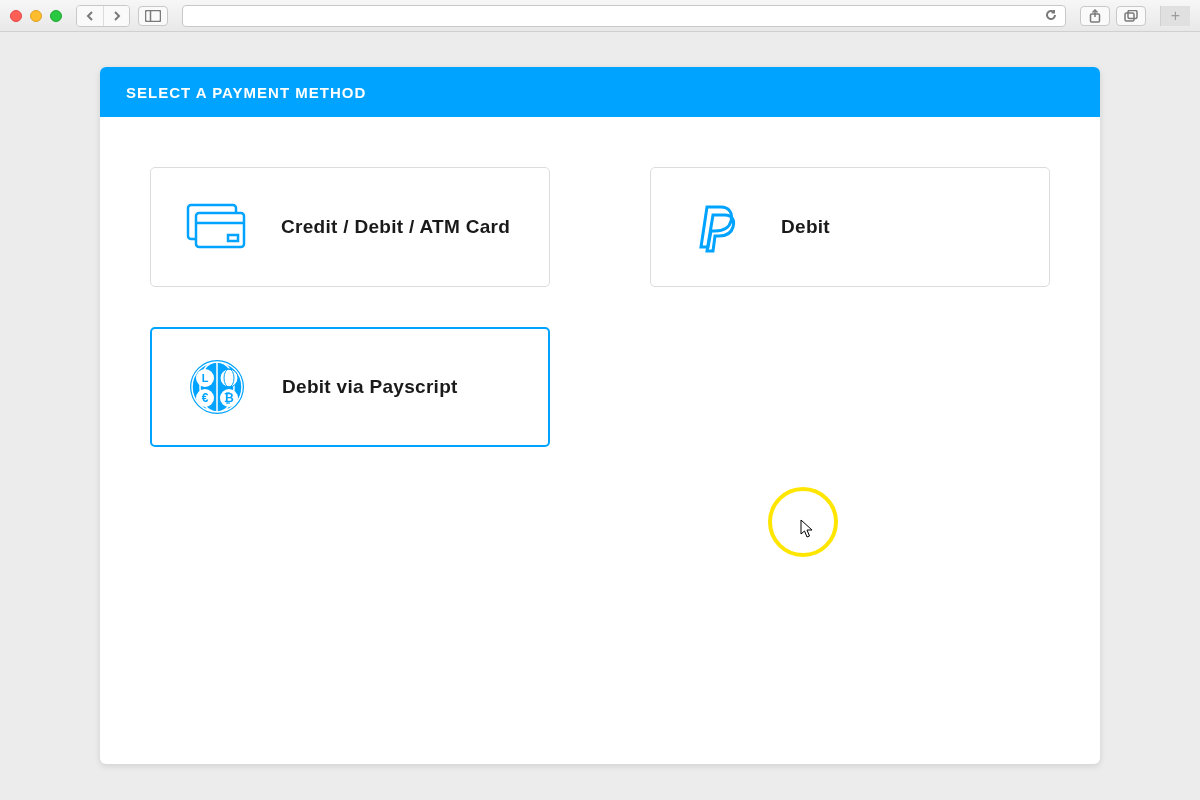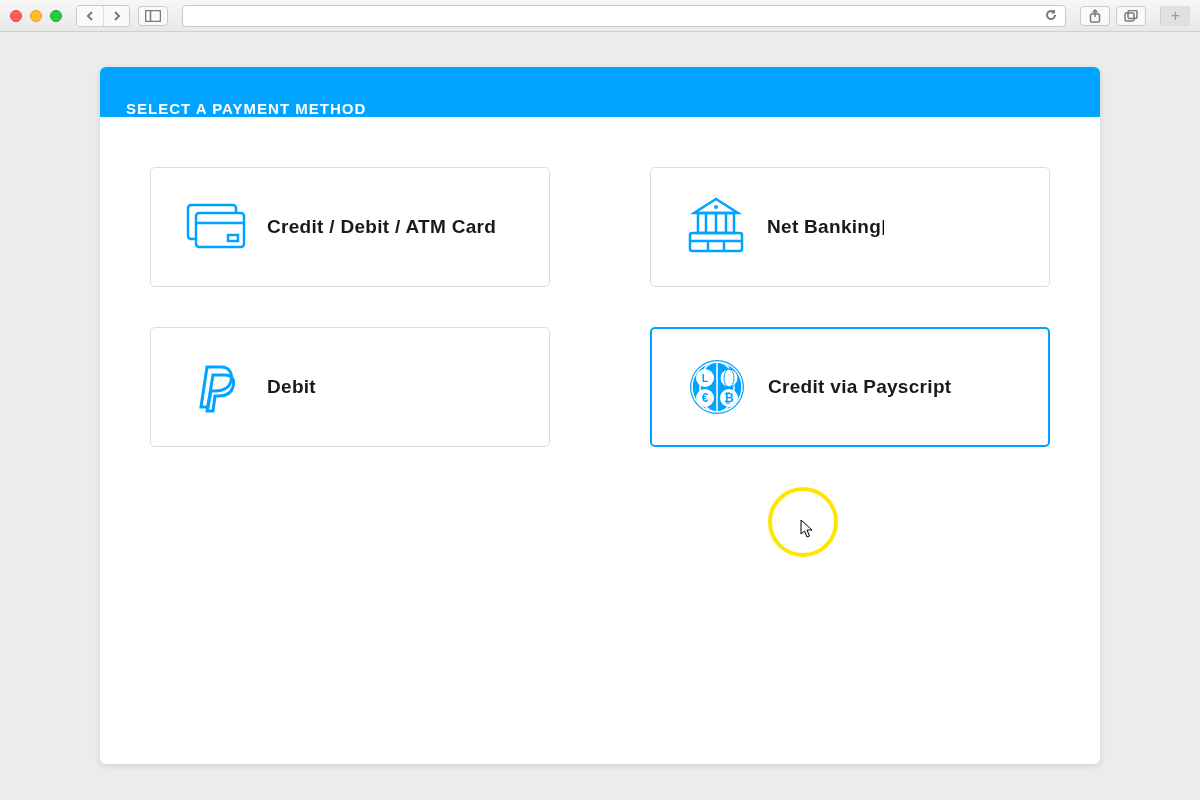--- a/index.html
+++ b/index.html
@@ -52,21 +52,21 @@
     box-shadow: 0 2px 6px rgba(0,0,0,0.12);
     overflow: hidden;
     display: flex;
     flex-direction: column;
   }
   .panel-header {
     background: #00a3ff;
     color: #fff;
     height: 50px;
     display: flex;
-    align-items: flex-end;
+    align-items: center;
     padding: 0 26px;
     font-weight: 600;
     font-size: 15px;
     letter-spacing: 1px;
   }
 
   .options {
     padding: 50px;
     display: grid;
     grid-template-columns: 400px 400px;
@@ -86,21 +86,21 @@
   }
   .option.selected {
     border: 2px solid #00a3ff;
   }
   .option .icon {
     width: 70px;
     display:flex; justify-content:center;
   }
   .option .icon svg { display:block; }
   .option .label {
-    margin-left: 16px;
+    margin-left: 30px;
     font-size: 19px;
     font-weight: 700;
     color: #1a1a1a;
     letter-spacing: 0.3px;
   }
 
   
   .click-highlight {
     position: absolute;
     width: 70px;
@@ -184,37 +184,20 @@
           <svg width="64" height="56" viewBox="0 0 64 56" fill="none" stroke="#00a3ff" stroke-width="2.5">
             <rect x="4" y="6" width="48" height="34" rx="3"></rect>
             <rect x="12" y="14" width="48" height="34" rx="3" fill="#fff"></rect>
             <line x1="12" y1="24" x2="60" y2="24"></line>
             <rect x="44" y="36" width="10" height="6"></rect>
           </svg>
         </span>
         <span class="label">Credit / Debit / ATM Card</span>
       </div>
 
-      <div class="option">
-        <span class="icon">
-          <svg width="64" height="64" viewBox="0 0 64 64" fill="none" stroke="#00a3ff" stroke-width="2.5">
-            <rect x="6" y="38" width="52" height="18" rx="2"></rect>
-            <line x1="6" y1="46" x2="58" y2="46"></line>
-            <line x1="24" y1="46" x2="24" y2="56"></line>
-            <line x1="40" y1="46" x2="40" y2="56"></line>
-            <polygon points="32,4 54,18 10,18"></polygon>
-            <rect x="14" y="18" width="36" height="20"></rect>
-            <line x1="22" y1="18" x2="22" y2="38"></line>
-            <line x1="32" y1="18" x2="32" y2="38"></line>
-            <line x1="42" y1="18" x2="42" y2="38"></line>
-            <circle cx="32" cy="12" r="2" fill="#00a3ff" stroke="none"></circle>
-          </svg>
-        </span>
-        <span class="label">Net Banking</span>
-      |</div>
 
       <div class="option">
         <span class="icon">
           <svg width="46" height="52" viewBox="0 0 46 52" fill="none" stroke="#00a3ff" stroke-width="3">
             <path d="M8 46 L14 6 L28 6 C36 6 40 12 38 20 C36 28 29 30 22 30 L18 30 L15 46 Z"></path>
             <path d="M14 50 L20 14 L32 14 C39 14 42 19 40 26 C38 33 32 35 26 35 L22 35 L20 50 Z"></path>
           </svg>
         </span>
         <span class="label">Debit</span>
       </div>
@@ -228,21 +211,21 @@
             <text x="17" y="24" text-anchor="middle" font-size="11" font-weight="700" fill="#00a3ff">L</text>
             <circle cx="41" cy="20" r="9" fill="#fff"></circle>
             <circle cx="41" cy="20" r="9" fill="none" stroke="#00a3ff" stroke-width="1"></circle>
             <ellipse cx="41" cy="20" rx="5" ry="9" fill="none" stroke="#00a3ff" stroke-width="1"></ellipse>
             <circle cx="17" cy="40" r="9" fill="#fff"></circle>
             <text x="17" y="44" text-anchor="middle" font-size="12" font-weight="700" fill="#00a3ff">€</text>
             <circle cx="41" cy="40" r="9" fill="#fff"></circle>
             <text x="41" y="44" text-anchor="middle" font-size="12" font-weight="700" fill="#00a3ff">₿</text>
           </svg>
         </span>
-        <span class="label">Credit via Payscript</span>
+        <span class="label">Debit via Payscript</span>
       </div>
 
     </div>
   </div>
 </div>
 
 <div class="click-highlight"></div>
 <div class="cursor">
   <svg width="14" height="20" viewBox="0 0 14 20">
     <path d="M1 1 L1 15 L4.5 12 L7 18 L9.5 17 L7 11 L12 11 Z" fill="#fff" stroke="#000" stroke-width="1"></path>

